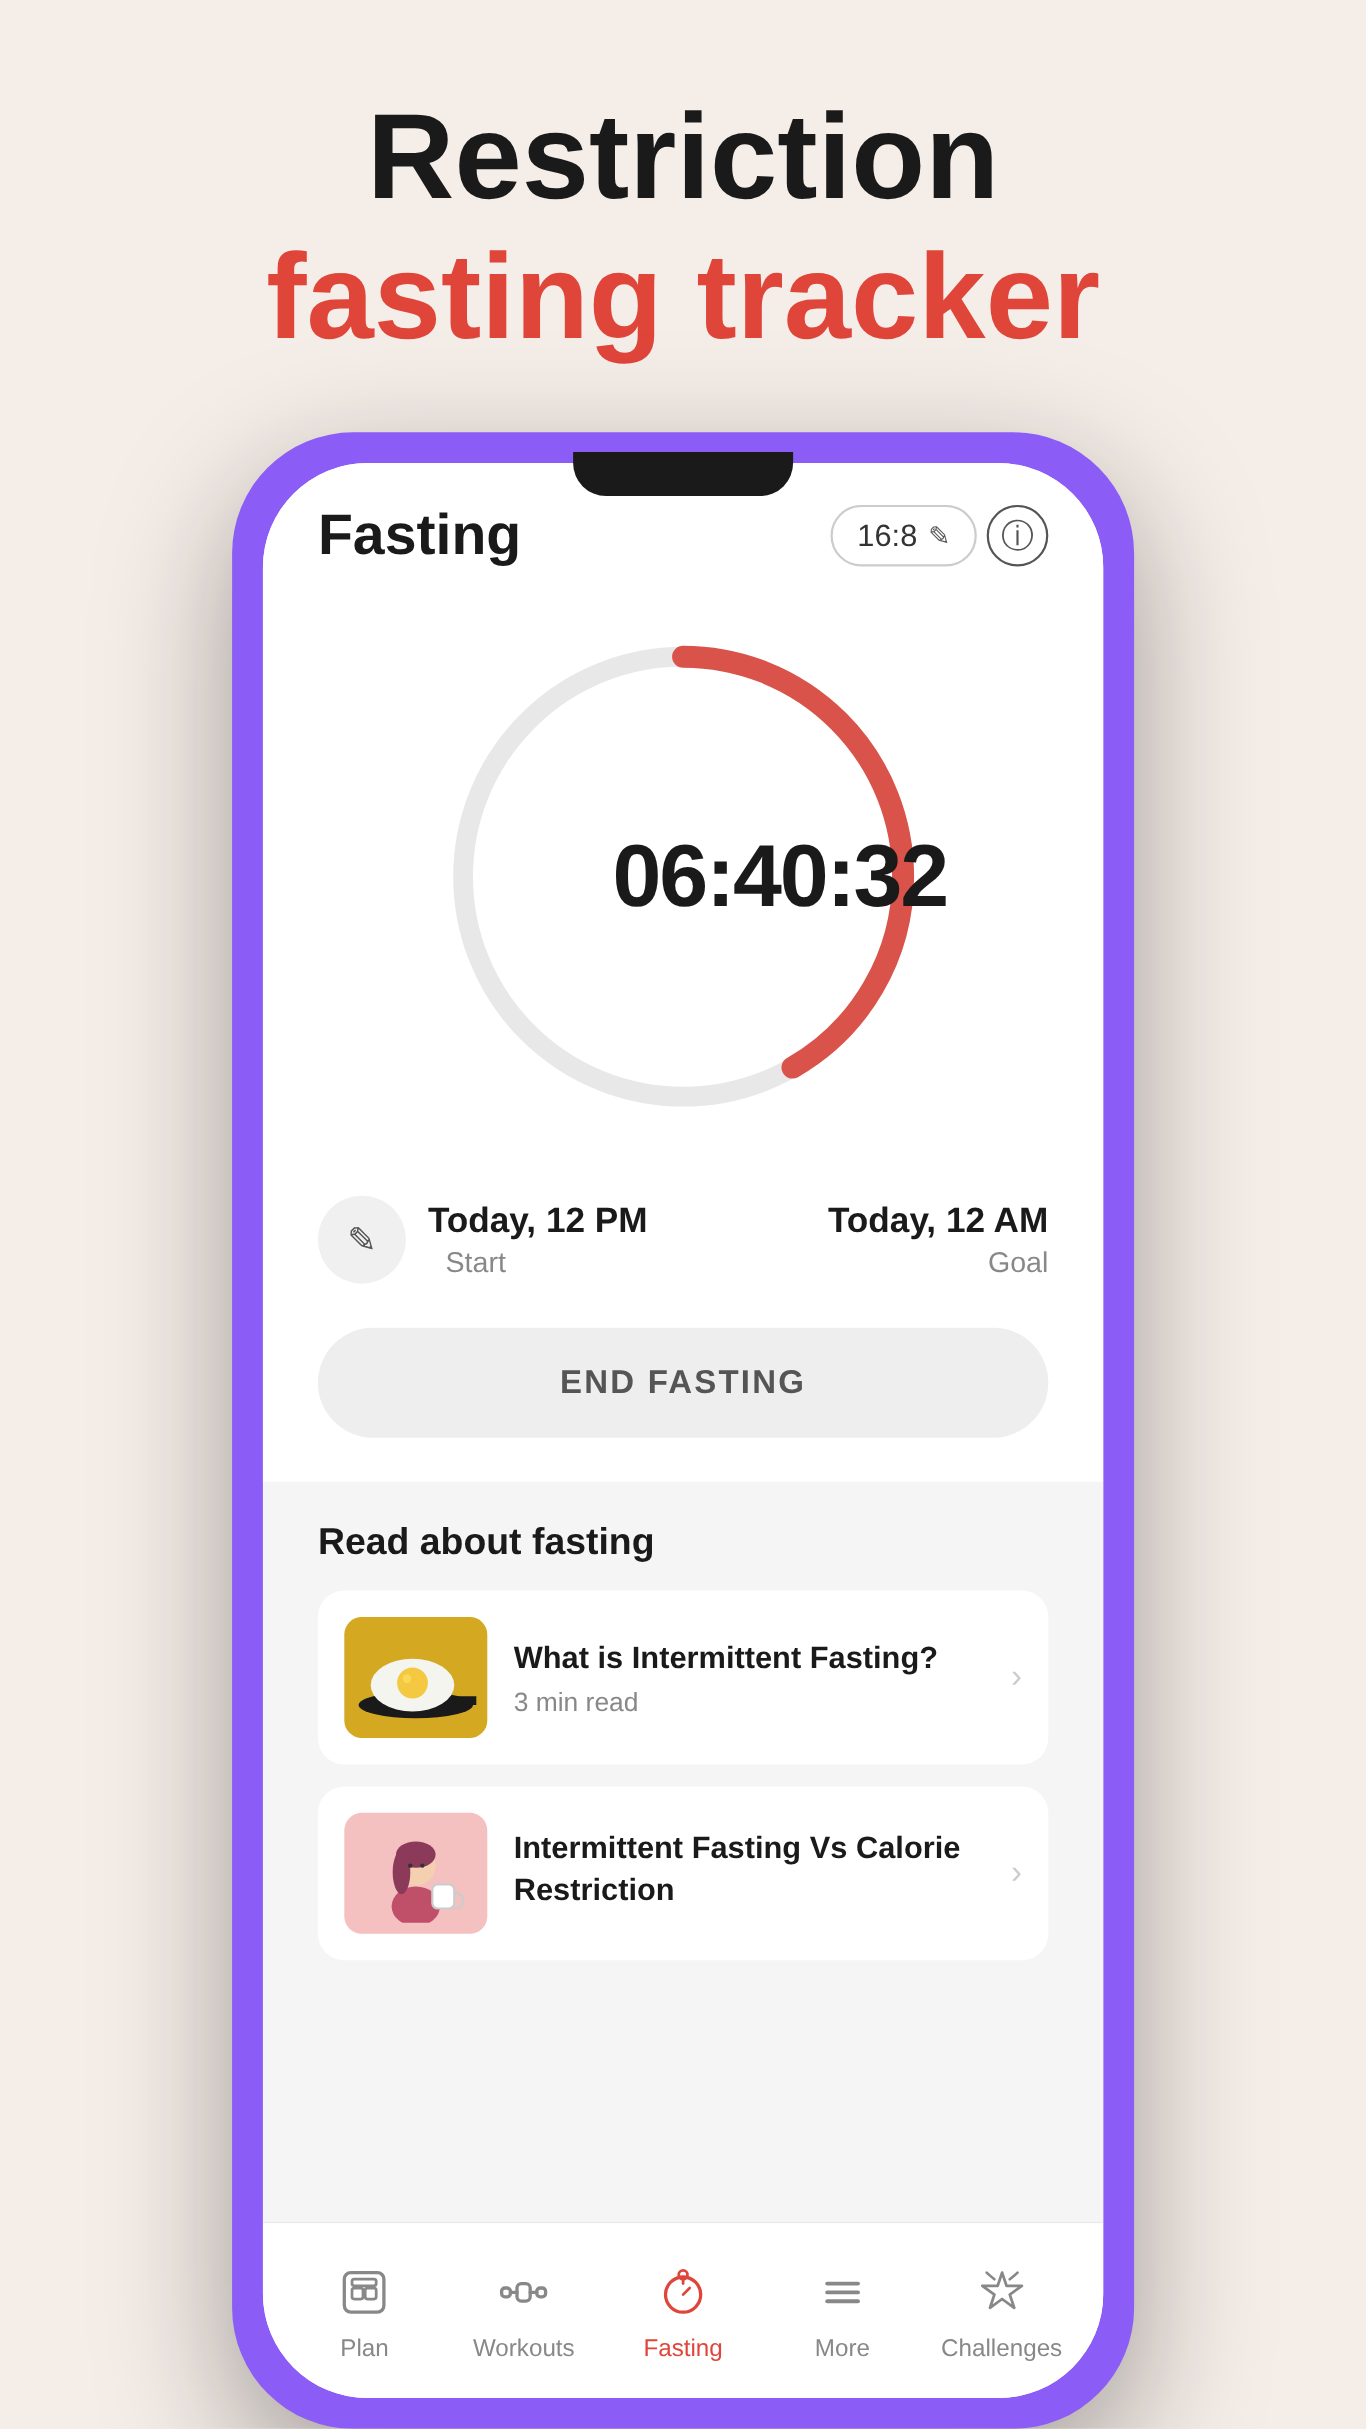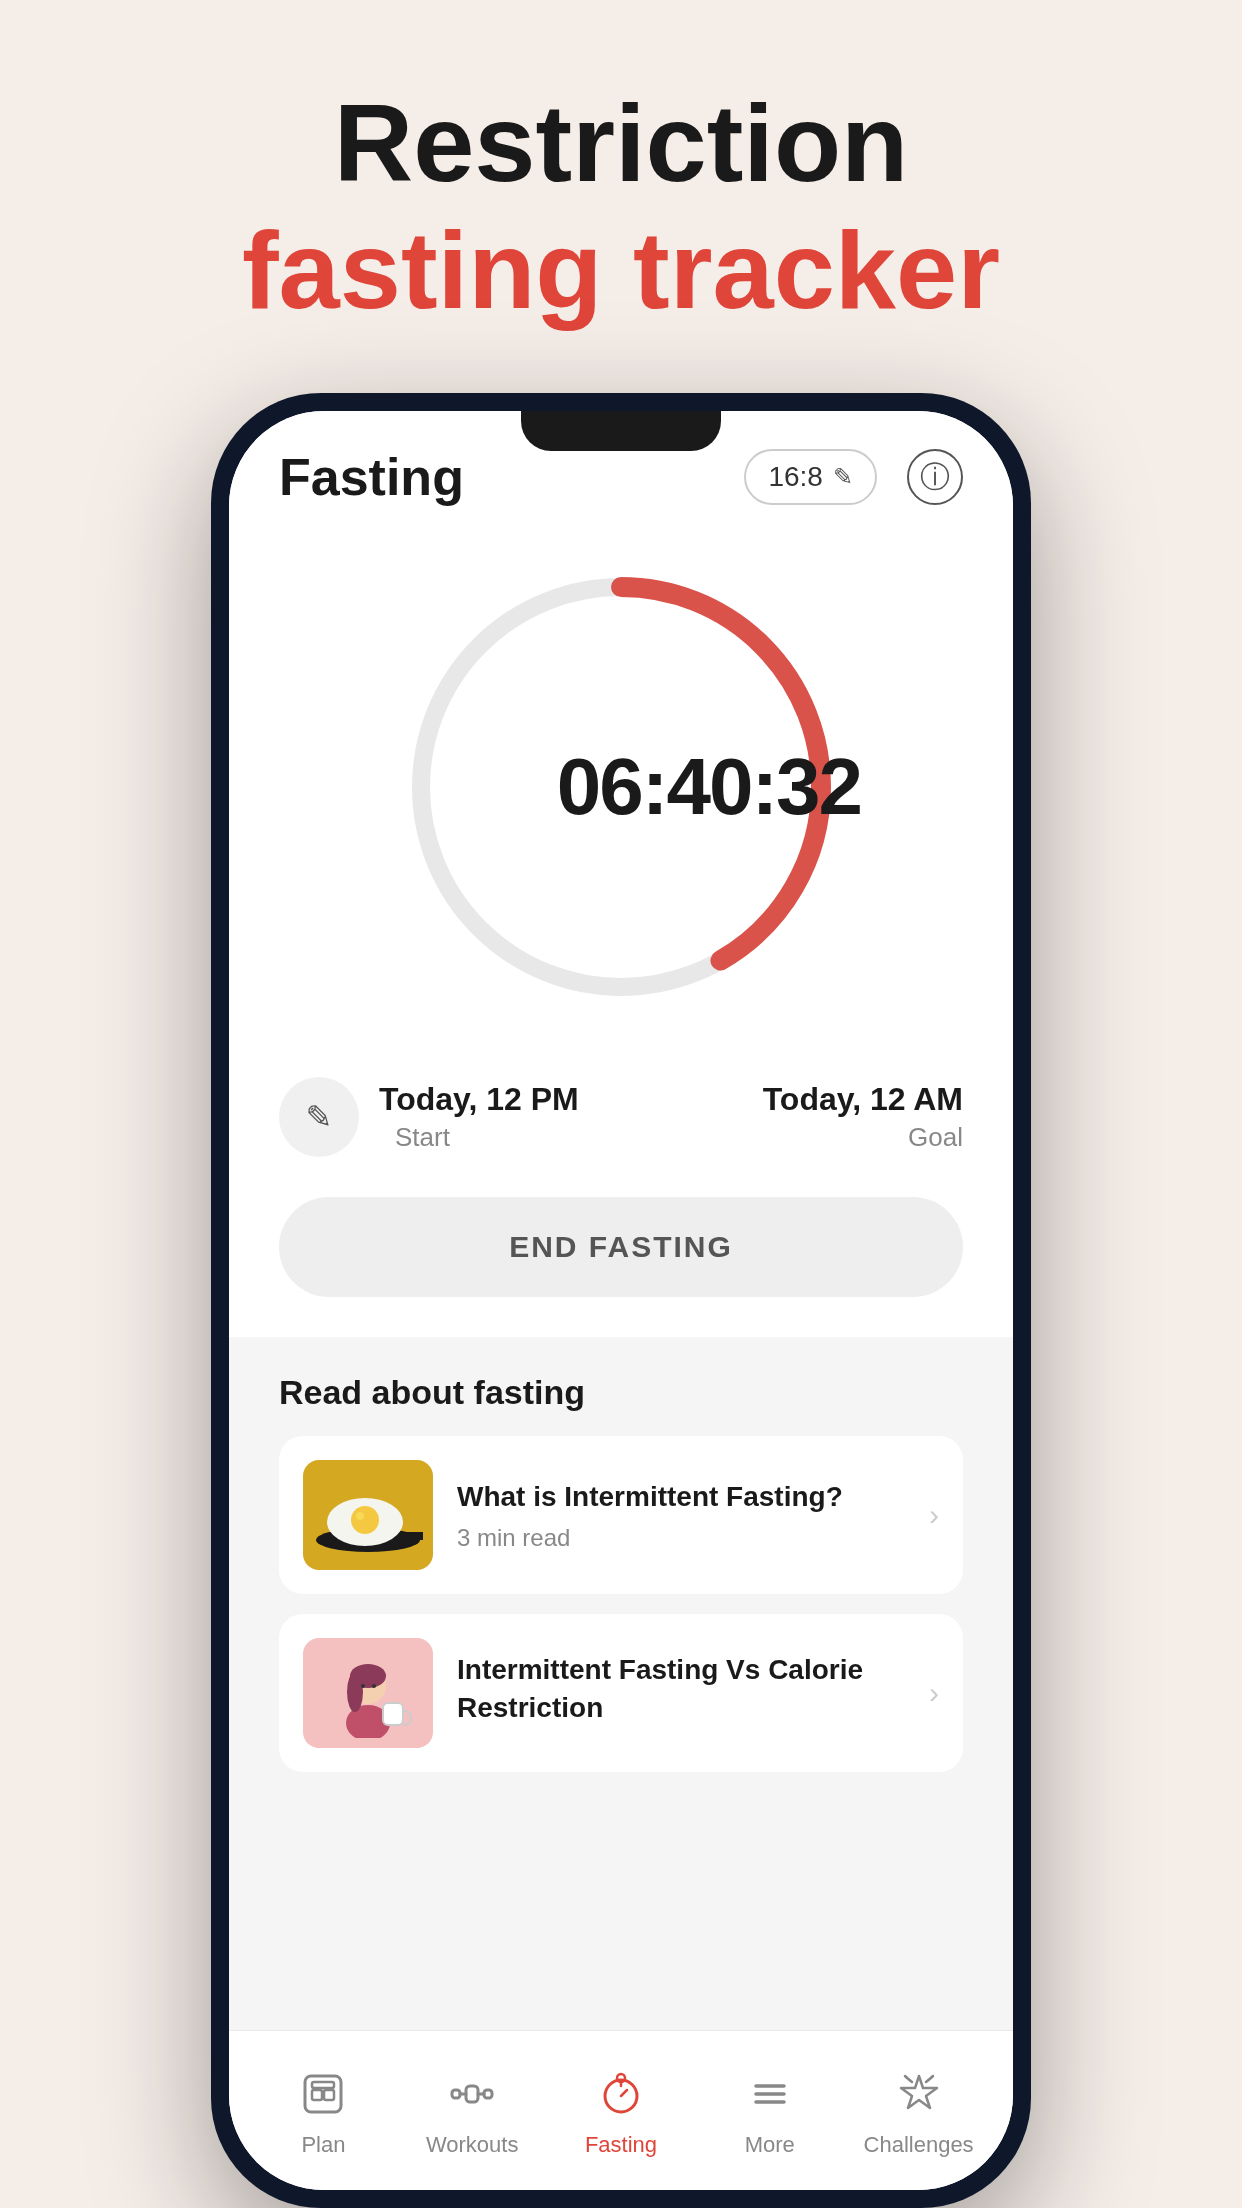--- a/index.html
+++ b/index.html
@@ -32,23 +32,23 @@
       font-size: 110px;
       font-weight: 800;
       color: #e0453a;
       display: block;
     }
 
     .phone-wrapper {
       margin-top: 60px;
       width: 820px;
       height: 1948px;
-      background: #0f172a;
+      background: #8b5cf6;
       border-radius: 110px;
-      padding: 18px;
+      padding: 28px;
       box-shadow: 0 40px 120px rgba(0,0,0,0.35);
       position: relative;
     }
 
     .phone-inner {
       width: 100%;
       height: 100%;
       background: #ffffff;
       border-radius: 95px;
       overflow: hidden;
@@ -88,21 +88,21 @@
 
     .app-header-title {
       font-size: 52px;
       font-weight: 700;
       color: #1a1a1a;
     }
 
     .header-right {
       display: flex;
       align-items: flex-end;
-      gap: 30px;
+      gap: 9px;
     }
 
     .plan-badge {
       border: 2px solid #cccccc;
       border-radius: 30px;
       padding: 10px 22px;
       display: flex;
       align-items: center;
       gap: 10px;
       font-size: 28px;

